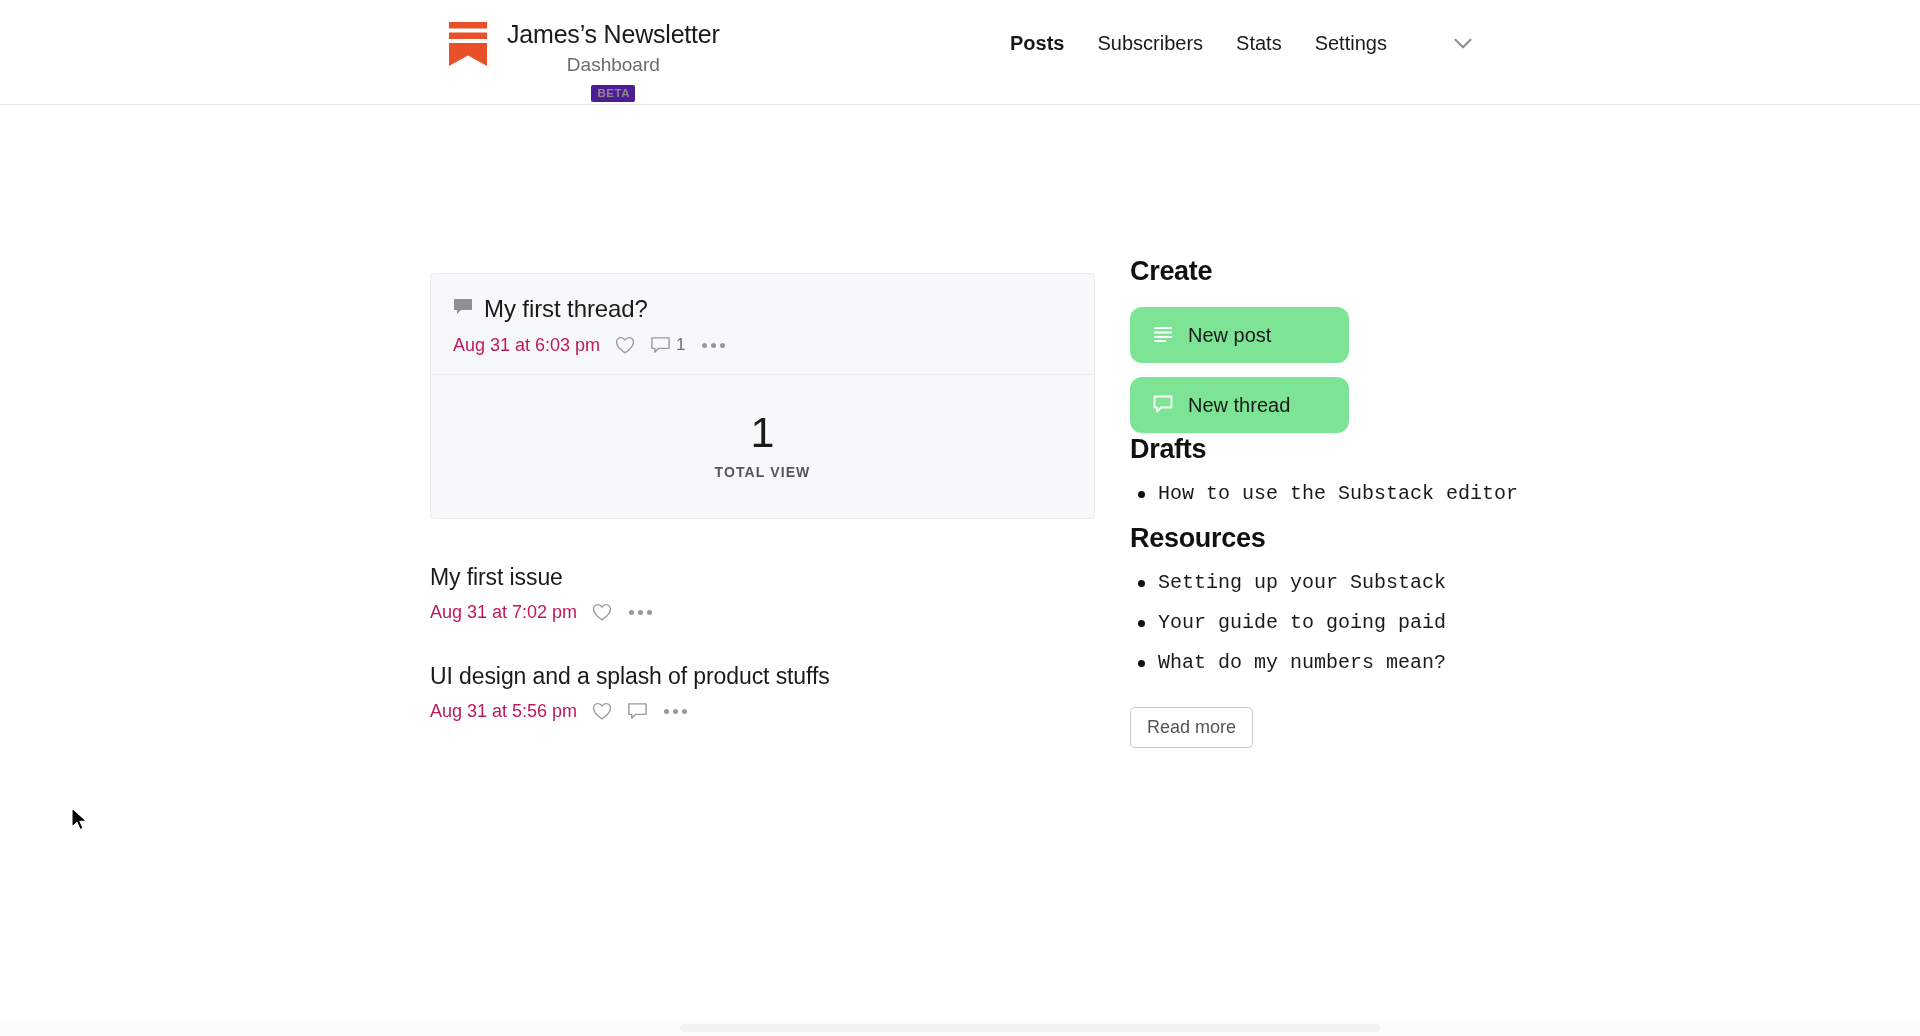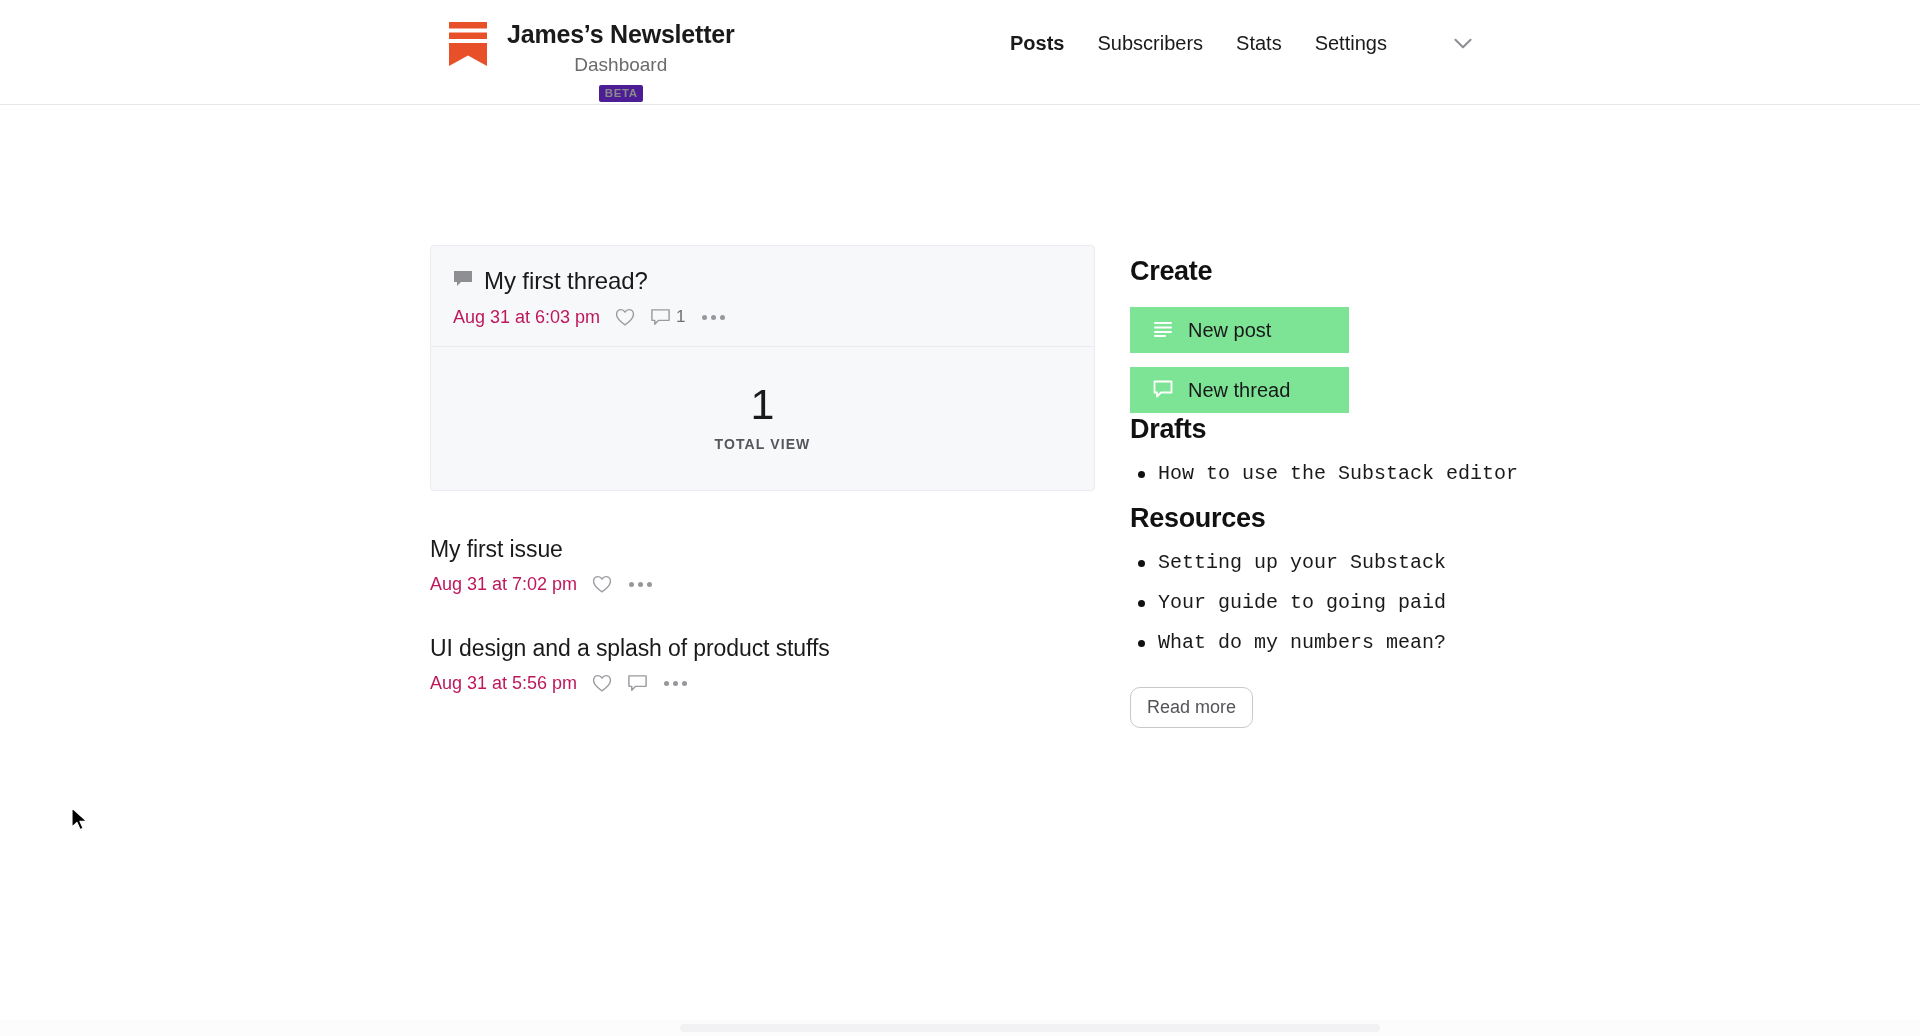--- a/index.html
+++ b/index.html
@@ -38,21 +38,21 @@
     width: 40px;
     height: 46px;
     margin-top: 4px;
     flex: none;
   }
 
   .brand-text { padding-top: 2px; }
 
   .brand-title {
     font-size: 25px;
-    font-weight: bold;
+    font-weight: normal;
     color: #1a1a1a;
     letter-spacing: -0.2px;
     line-height: 30px;
   }
 
   .brand-sub {
     display: flex;
     align-items: center;
     gap: 9px;
     margin-top: 4px;
@@ -107,21 +107,21 @@
   
   .page {
     position: relative;
     width: 1920px;
     height: 931px;
   }
 
   .main-col {
     position: absolute;
     left: 430px;
-    top: 140px;
+    top: 168px;
     width: 665px;
   }
 
   .side-col {
     position: absolute;
     left: 1130px;
     top: 150px;
     width: 420px;
   }
 
@@ -240,24 +240,24 @@
 
   .btn-group {
     margin-top: 20px;
     display: flex;
     flex-direction: column;
     gap: 14px;
   }
 
   .green-btn {
     width: 219px;
-    height: 46px;
+    height: 56px;
     background: #7ee495;
     border: none;
-    border-radius: 0;
+    border-radius: 12px;
     display: flex;
     align-items: center;
     gap: 14px;
     padding-left: 22px;
     cursor: pointer;
     font-family: inherit;
   }
 
   .green-btn-label {
     font-size: 20px;
@@ -291,21 +291,21 @@
     width: 7px;
     height: 7px;
     border-radius: 50%;
     background: #111;
   }
 
   .read-more {
     margin-top: 16px;
     display: inline-block;
     border: 1px solid #c9c9cd;
-    border-radius: 10px;
+    border-radius: 5px;
     background: #fff;
     padding: 9px 16px;
     font-size: 18px;
     color: #54545a;
     line-height: 21px;
     cursor: pointer;
     font-family: inherit;
   }
 
   

